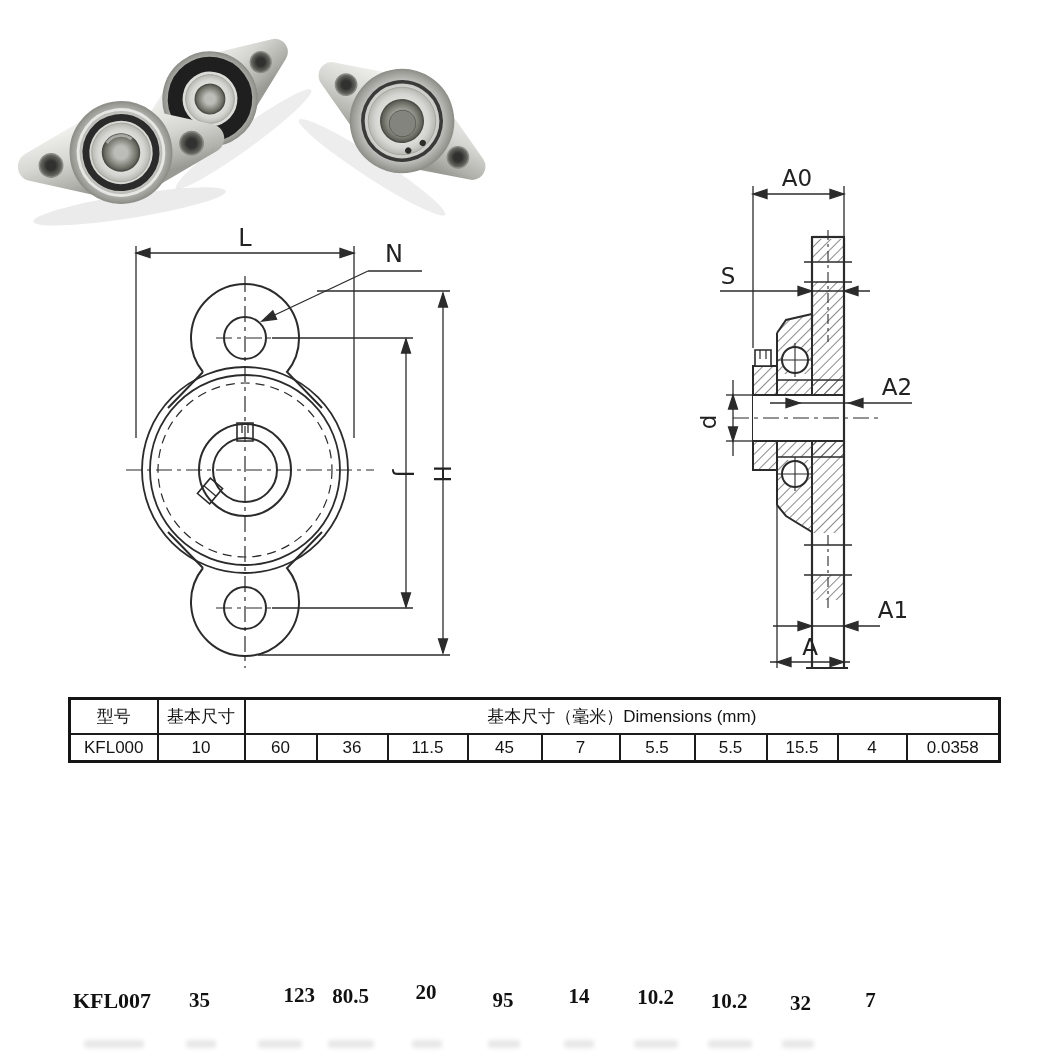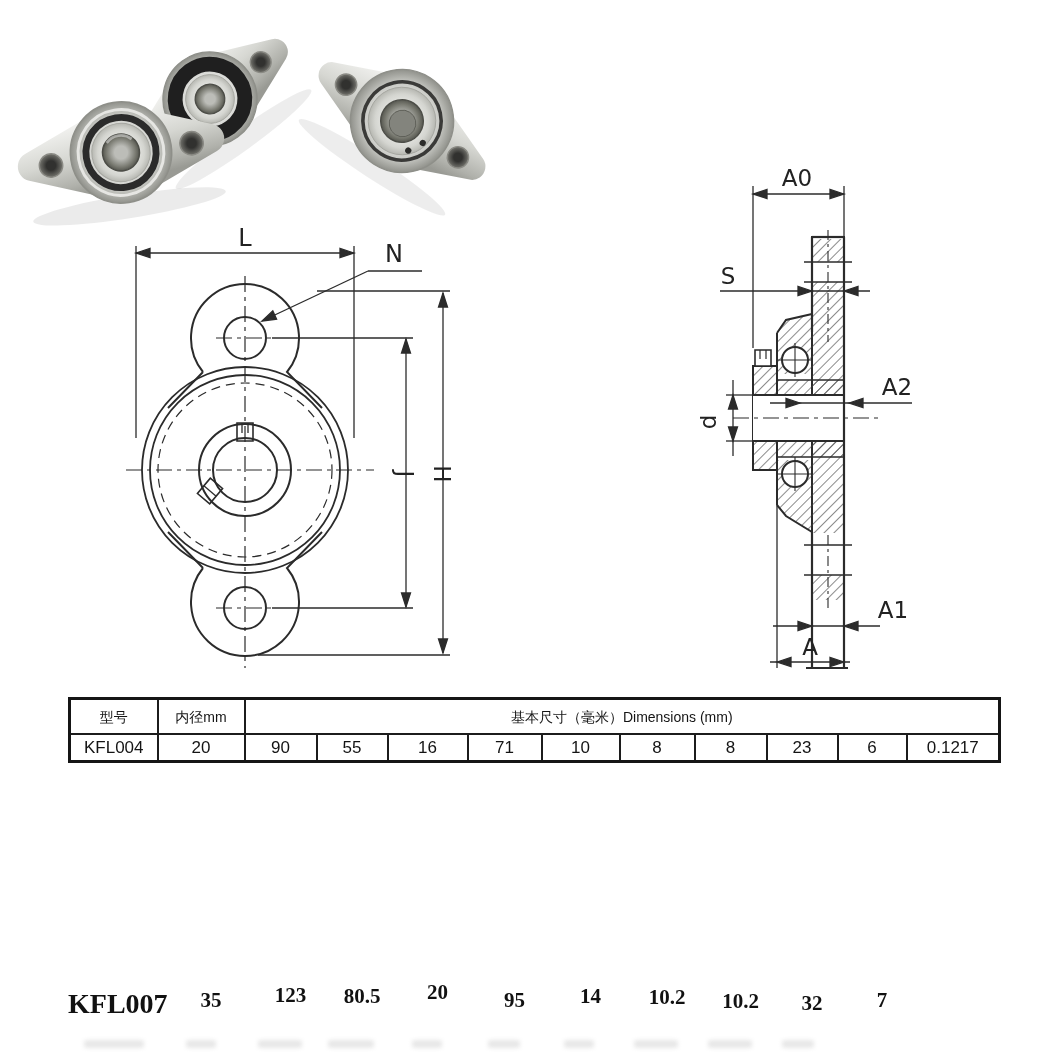--- a/index.html
+++ b/index.html
@@ -11,29 +11,29 @@
 
   
   svg text{font-family:"DejaVu Sans","Liberation Sans",sans-serif;fill:#222222;}
   .dwg line,.dwg path,.dwg circle,.dwg rect,.dwg polyline{vector-effect:non-scaling-stroke;}
 
   
   table.spec{position:absolute;left:68px;top:697px;border-collapse:collapse;table-layout:fixed;
              color:#141414;border:3px solid #151515;}
   table.spec td{border:2px solid #1c1c1c;text-align:center;vertical-align:middle;padding:0;
                 font-size:17px;line-height:1;}
-  table.spec tr.hrow td{height:33px;font-size:14px;}
+  table.spec tr.hrow td{height:33px;font-size:17px;}
   table.spec tr.drow td{height:25px;}
 
   
   table.footer{position:absolute;left:68px;top:988px;border-collapse:collapse;table-layout:fixed;
                font-family:"Liberation Serif","DejaVu Serif",serif;font-weight:700;font-size:21px;color:#111;}
   table.footer td{text-align:center;vertical-align:top;padding:0;height:44px;}
-  table.footer td:nth-child(1){font-size:28px;}
-  table.footer td:nth-child(3){transform:translateY(-5px);}
+  table.footer td:nth-child(1){font-size:22px;}
+  table.footer td:nth-child(3){transform:translateY(-5px);text-align:right;}
   table.footer td:nth-child(4){transform:translateY(-4px);}
   table.footer td:nth-child(5){transform:translateY(-8px);}
   table.footer td:nth-child(7){transform:translateY(-4px);}
   table.footer td:nth-child(8){transform:translateY(-3px);}
   table.footer td:nth-child(9){transform:translateY(1px);}
   table.footer td:nth-child(10){transform:translateY(3px);margin-top:24px;}
 
   
   .ghost-bar{position:absolute;height:8px;background:#b5b5b5;opacity:.32;filter:blur(2px);border-radius:3px;}
 </style>
@@ -304,37 +304,37 @@
         <col style="width:78px">
         <col style="width:75px">
       <col style="width:72px">
         <col style="width:71px">
         <col style="width:69px">
         <col style="width:93px">
     </colgroup>
     <tbody>
       <tr class="hrow">
         <td>型号</td>
-        <td>内径mm</td>
+        <td>基本尺寸</td>
         <td colspan="10">基本尺寸（毫米）Dimensions (mm)</td>
       </tr>
 
         <tr class="drow">
-          <td>KFL004</td>
-          <td>20</td>
-          <td>90</td>
-          <td>55</td>
-          <td>16</td>
-          <td>71</td>
+          <td>KFL000</td>
           <td>10</td>
-          <td>8</td>
-          <td>8</td>
-          <td>23</td>
-          <td>6</td>
-          <td>0.1217</td>
+          <td>60</td>
+          <td>36</td>
+          <td>11.5</td>
+          <td>45</td>
+          <td>7</td>
+          <td>5.5</td>
+          <td>5.5</td>
+          <td>15.5</td>
+          <td>4</td>
+          <td>0.0358</td>
         </tr>
       </tbody>
   </table>
 
   <table class="footer">
     <colgroup>
       <col style="width:88px">
         <col style="width:87px">
         <col style="width:72px">
         <col style="width:71px">

